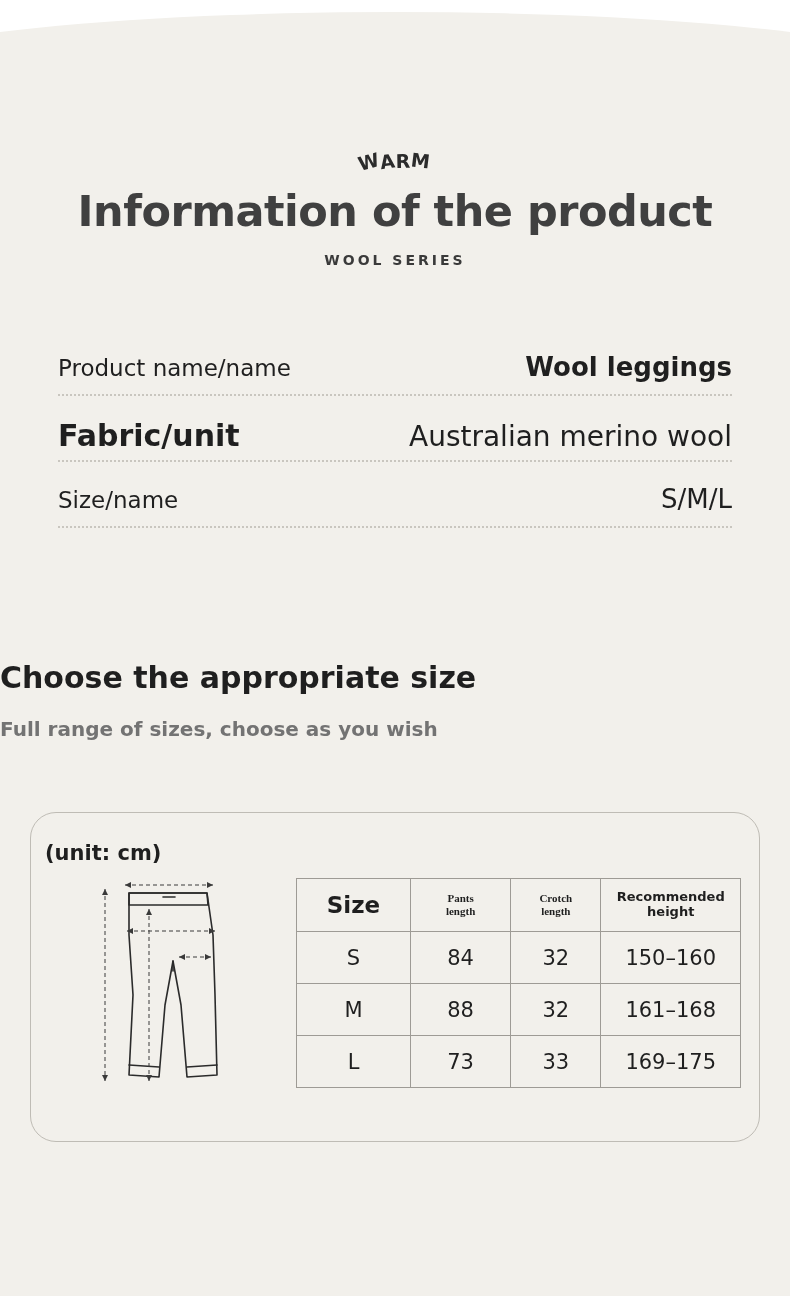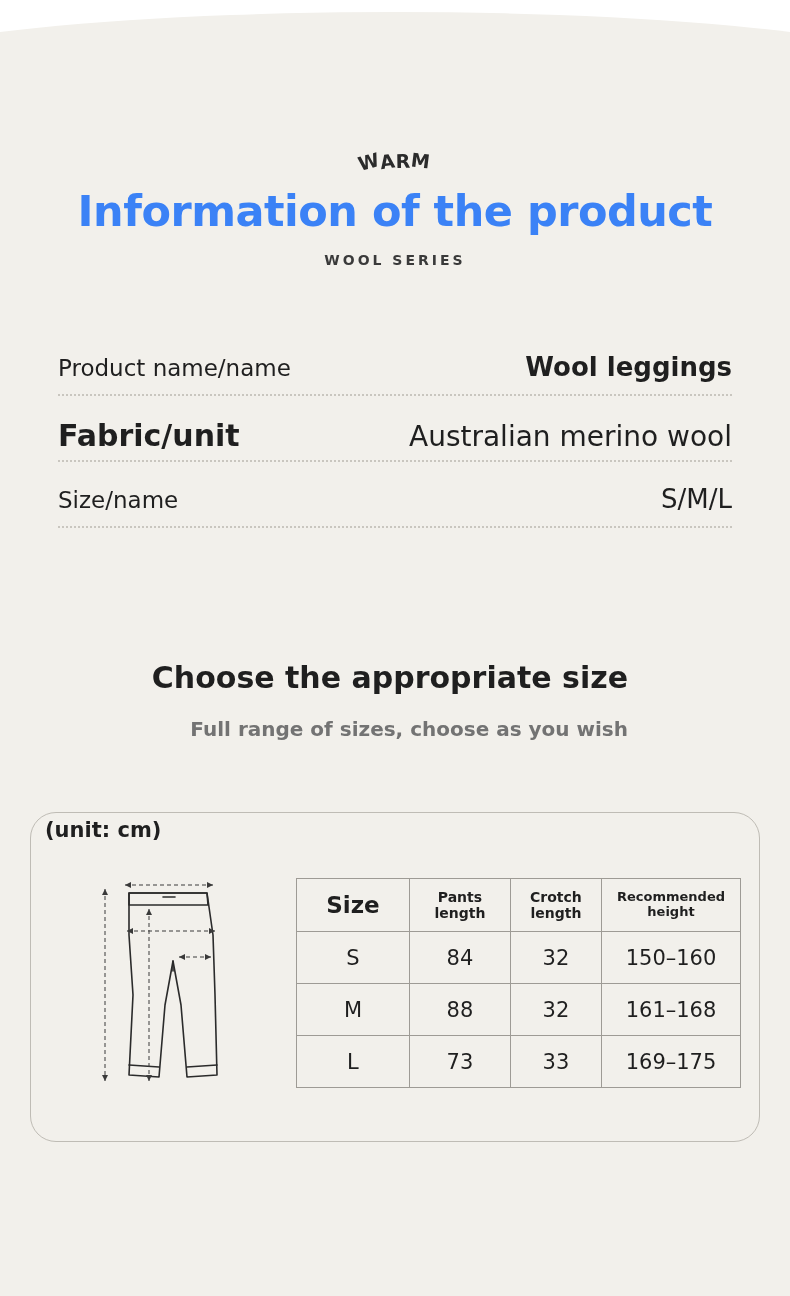--- a/index.html
+++ b/index.html
@@ -70,21 +70,21 @@
     display: inline-block;
     transform: rotate(-1deg);
     font-family: "DejaVu Sans", sans-serif;
   }
   .warm-word span {
     display: inline-block;
   }
   .main-title {
     font-size: 43px;
     font-weight: 700;
-    color: #3b82f6;
+    color: #404040;
     letter-spacing: -0.5px;
     margin-top: 14px;
     font-family: "DejaVu Sans", sans-serif;
   }
   .sub-title {
     font-size: 14px;
     font-weight: 700;
     color: #3a3a3a;
     letter-spacing: 3px;
     margin-top: 16px;
@@ -124,21 +124,21 @@
   .row2 .info-value { font-size: 28px; font-weight: 400; }
   .row3 .info-label { font-size: 23px; font-weight: 400; }
   .row3 .info-value { font-size: 26px; font-weight: 400; }
 
   
   .choose {
     position: absolute;
     left: 0;
     top: 660px;
     width: 628px;
-    text-align: right;
+    text-align: left;
   }
   .choose-title {
     font-size: 30px;
     font-weight: 700;
     color: #1f1f1f;
     font-family: "DejaVu Sans", sans-serif;
   }
   .choose-sub {
     font-size: 20px;
     font-weight: 700;
@@ -154,21 +154,21 @@
     top: 812px;
     width: 730px;
     height: 330px;
     border: 1.5px solid #bfbcb5;
     border-radius: 26px;
     box-sizing: border-box;
   }
   .unit-label {
     position: absolute;
     left: 14px;
-    top: 5px;
+    top: 28px;
     font-size: 21px;
     font-weight: 700;
     color: #1f1f1f;
     font-family: "DejaVu Sans", sans-serif;
   }
 
   .diagram {
     position: absolute;
     left: 58px;
     top: 62px;
@@ -191,22 +191,23 @@
     color: #1f1f1f;
   }
   .size-table thead th {
     height: 50px;
     font-weight: 700;
   }
   .size-table thead th.head-size {
     font-size: 23px;
   }
   .size-table thead th.head-small {
-    font-size: 14px;
+    font-size: 11px;
     line-height: 1.15;
+    font-family: Liberation Serif, serif;
   }
   .size-table thead th.head-rec {
     font-size: 13px;
     line-height: 1.15;
   }
   .size-table tbody td {
     height: 49px;
     font-size: 21px;
     font-weight: 400;
   }

